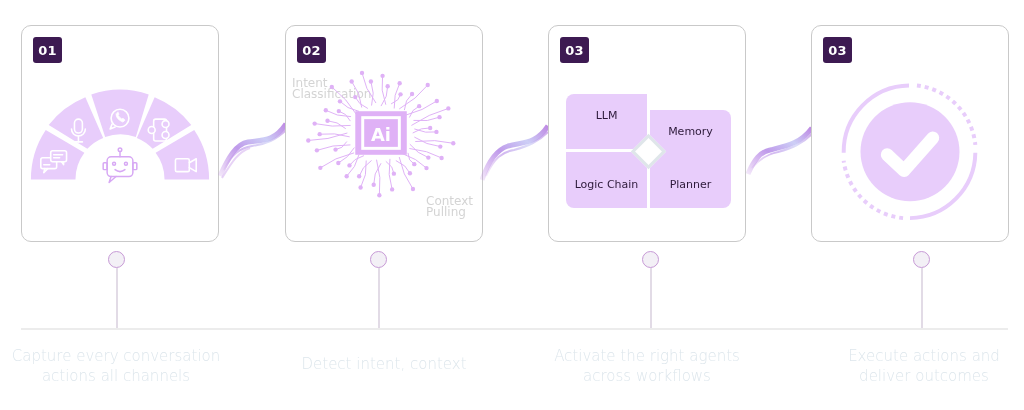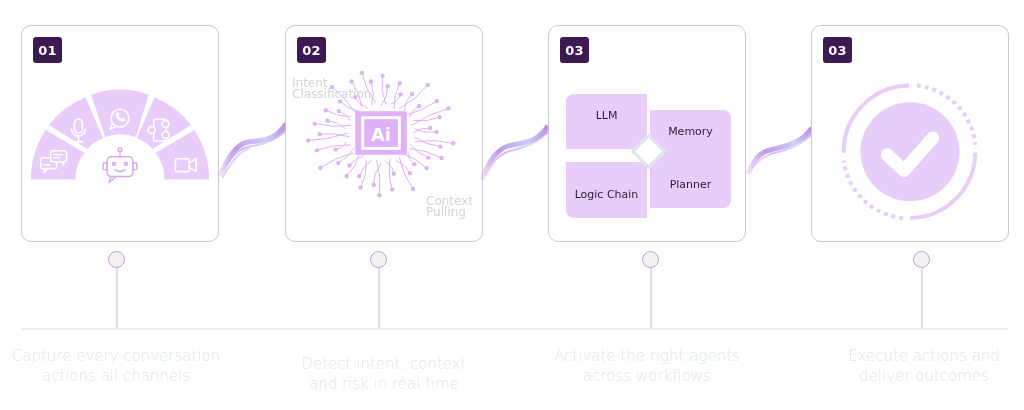--- a/index.html
+++ b/index.html
@@ -34,21 +34,21 @@
     }
     .caption span { display: block; }
 
     .llm-grid { position: absolute; left: 17px; top: 68px; width: 165px; height: 114px; }
     .cell {
       position: absolute; background: #e8cdfb; display: flex; align-items: center; justify-content: center;
       font-family: "DejaVu Sans", sans-serif; font-weight: normal; font-size: 11px; color: #2d1a3a;
     }
     .cell.tl { left: 0; top: 0; width: 81px; height: 55px; border-radius: 8px 0 0 0; }
     .cell.tr { left: 84px; top: 16px; width: 81px; height: 55px; border-radius: 0 8px 0 0; }
-    .cell.bl { left: 0; top: 68px; width: 81px; height: 56px; border-radius: 0 0 0 8px; }
+    .cell.bl { left: 0; top: 58px; width: 81px; height: 56px; border-radius: 0 0 0 8px; }
     .cell.br { left: 84px; top: 58px; width: 81px; height: 56px; border-radius: 0 0 8px 0; }
     .cell span { position: relative; }
     .cell.tl span, .cell.tr span { top: -6px; }
     .cell.bl span, .cell.br span { top: 4px; }
     .diamond {
       position: absolute; left: 70px; top: 45px; width: 25px; height: 25px;
       background: #fff; border: 3px solid #dfe6ea; transform: rotate(45deg);
     }
     .ai-label {
       position: absolute; font-family: "DejaVu Sans", sans-serif; font-size: 12px; color: #d4d4d4; line-height: 11px;
@@ -301,21 +301,20 @@
 <div class="stem" style="left:650px;"></div>
 <div class="node" style="left:913px;"></div>
 <div class="stem" style="left:921px;"></div>
 
 <div class="caption" style="left:1px;">
   <span>Capture every conversation</span>
   <span>actions all channels</span>
 </div>
 <div class="caption" style="left:269px;margin-top:8px;">
   <span>Detect intent, context</span>
-  <span>and risk in real time</span>
 </div>
 <div class="caption" style="left:532px;">
   <span>Activate the right agents</span>
   <span>across workflows</span>
 </div>
 <div class="caption" style="left:809px;">
   <span>Execute actions and</span>
   <span>deliver outcomes</span>
 </div>
 

